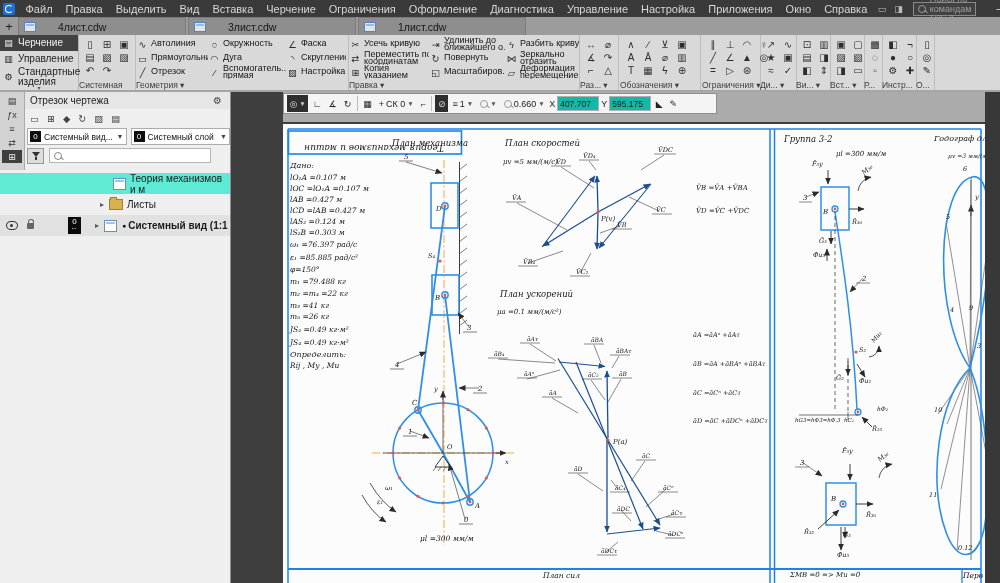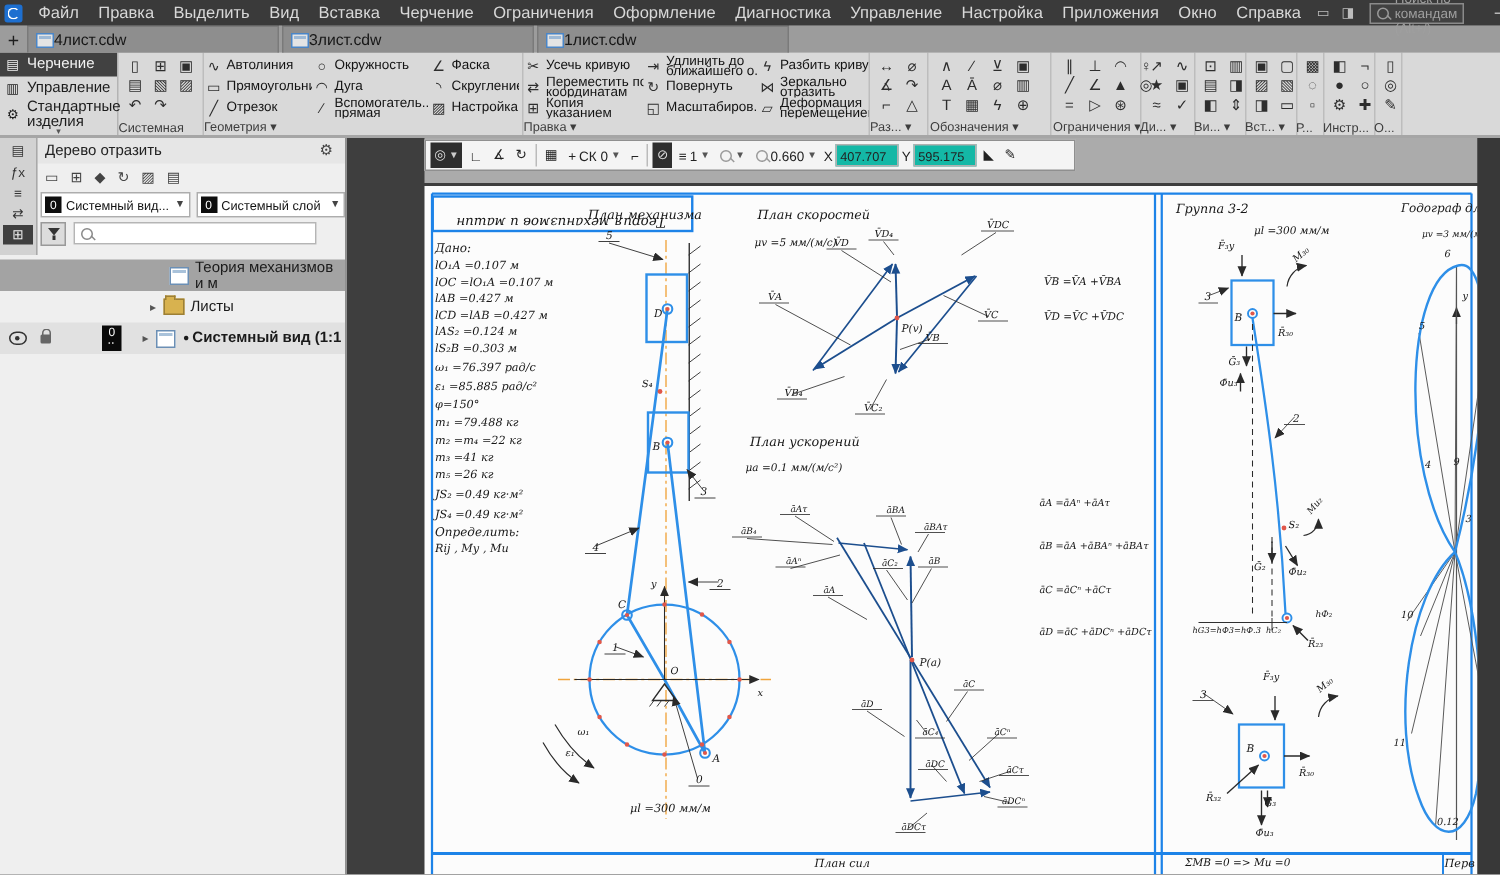--- a/index.html
+++ b/index.html
@@ -17,21 +17,21 @@
   .msearch{width:120px;height:12px;border:1px solid #8a8a8a;background:#414141;color:#9f9f9f;
            font-size:9px;display:flex;align-items:center;padding:0 4px;gap:4px;margin:0 12px 0 6px}
   .mag{width:6px;height:6px;border:1.2px solid #9a9a9a;border-radius:50%;position:relative;flex:none}
   .mag::after{content:"";position:absolute;width:4px;height:1.2px;background:#9a9a9a;transform:rotate(45deg);right:-3px;bottom:-1px}
   .wbtn{padding:0 8px;font-size:10px;color:#e3e3e3}
 
   
   .tabbar{position:absolute;left:0;top:17px;width:1000px;height:18px;background:#9c9c9c;display:flex;align-items:stretch;z-index:19}
   .plus{width:18px;display:flex;align-items:center;justify-content:center;font-size:13px;color:#1d1d1d}
   .tab{width:156px;margin-right:2px;background:#8e8e8e;border:1px solid #7a7a7a;border-bottom:none;
-       display:flex;align-items:center;font-size:10.5px;color:#161616;padding:0 5px;gap:0;overflow:hidden}
+       display:flex;align-items:center;font-size:10.5px;color:#161616;padding:0 5px;gap:22px;overflow:hidden}
   .tab.active{background:#2b2b2b;color:#ececec;border-color:#222}
   .ticon{width:10px;height:8px;border:1px solid #4a86c8;background:#e4e4e4;position:relative;flex:none}
   .ticon::after{content:"";position:absolute;left:1px;right:1px;top:1px;height:2px;background:#9db9d6}
   .tclose{margin-left:auto;font-size:10px}
 
   
   .ribbon{position:absolute;left:0;top:35px;width:1000px;height:55px;background:#d9d9d9;border-bottom:2px solid #a6a6a6;z-index:18}
   .modes{position:absolute;left:0;top:0;width:78px;height:55px;border-right:1px solid #b3b3b3}
   .mode{display:flex;align-items:center;gap:4px;font-size:10px;color:#1c1c1c;padding:0 3px;min-height:16px}
   .mode.active{background:#414141;color:#f2f2f2}
@@ -62,21 +62,21 @@
   .badge0{background:#0d0d0d;color:#fff;font-size:8px;width:11px;height:11px;display:flex;align-items:center;justify-content:center;flex:none}
   .arr{margin-left:auto;font-size:7px;color:#444}
   .tfilter{height:19px;display:flex;align-items:center;gap:5px;padding-left:27px}
   .funnel{width:15px;height:14px;border:1px solid #999;background:#dcdcdc;display:flex;flex-direction:column;align-items:center;justify-content:center}
   .ftri{width:0;height:0;border-left:4px solid transparent;border-right:4px solid transparent;border-top:5px solid #333}
   .fstem{width:2px;height:3px;background:#333}
   .fsearch{width:152px;height:13px;background:#fff;border:1px solid #b5b5b5;display:flex;align-items:center;padding:0 4px}
   .fsearch .mag{border-color:#888}.fsearch .mag::after{background:#888}
   .trows{margin-top:8px}
   .trow{height:21px;display:flex;align-items:center;font-size:10px;color:#1a1a1a}
-  .trow.r1{background:#a3a3a3}
+  .trow.r1{background:#5eead4}
   .trow.r3{background:#e1e1e1}
   .exp{font-size:8px;color:#555;width:9px;flex:none}
   .icdoc{width:11px;height:10px;border:1px solid #6b8fb5;background:#fff;margin-right:4px;position:relative;flex:none}
   .icdoc::after{content:"";position:absolute;left:1px;right:1px;top:1px;height:2px;background:#a9c2da}
   .icfold{width:12px;height:9px;background:#d8b24f;border:1px solid #9c7f35;margin-right:4px;position:relative;flex:none}
   .icfold::before{content:"";position:absolute;top:-3px;left:0;width:5px;height:2px;background:#d8b24f;border:1px solid #9c7f35;border-bottom:none}
   .eye{width:10px;height:7px;border:1px solid #333;border-radius:50% / 60%;position:relative;margin-left:6px;flex:none}
   .eye::after{content:"";position:absolute;left:3px;top:1.5px;width:3px;height:3px;background:#333;border-radius:50%}
   .lock{width:7px;height:6px;background:#666;border-radius:1px;position:relative;margin-left:9px;flex:none}
   .lock::before{content:"";position:absolute;left:1px;top:-4px;width:3.5px;height:4px;border:1.2px solid #666;border-bottom:none;border-radius:3px 3px 0 0}
@@ -460,21 +460,21 @@
             <span class="ric">◎</span>
             <span class="ric">✎</span>
           </div>
           <div class="rlabel">О...</div>
         </div>
       </div>
   </div>
 
   <div class="tree">
     <div class="thead">
-      <span>Дерево отразить</span>
+      <span>Отрезок чертежа</span>
       <span class="gear">⚙</span>
     </div>
     <div class="ttool">
 
     <span>▭</span>
         <span>⊞</span>
         <span>◆</span>
         <span>↻</span>
         <span>▨</span>
         <span>▤</span>

